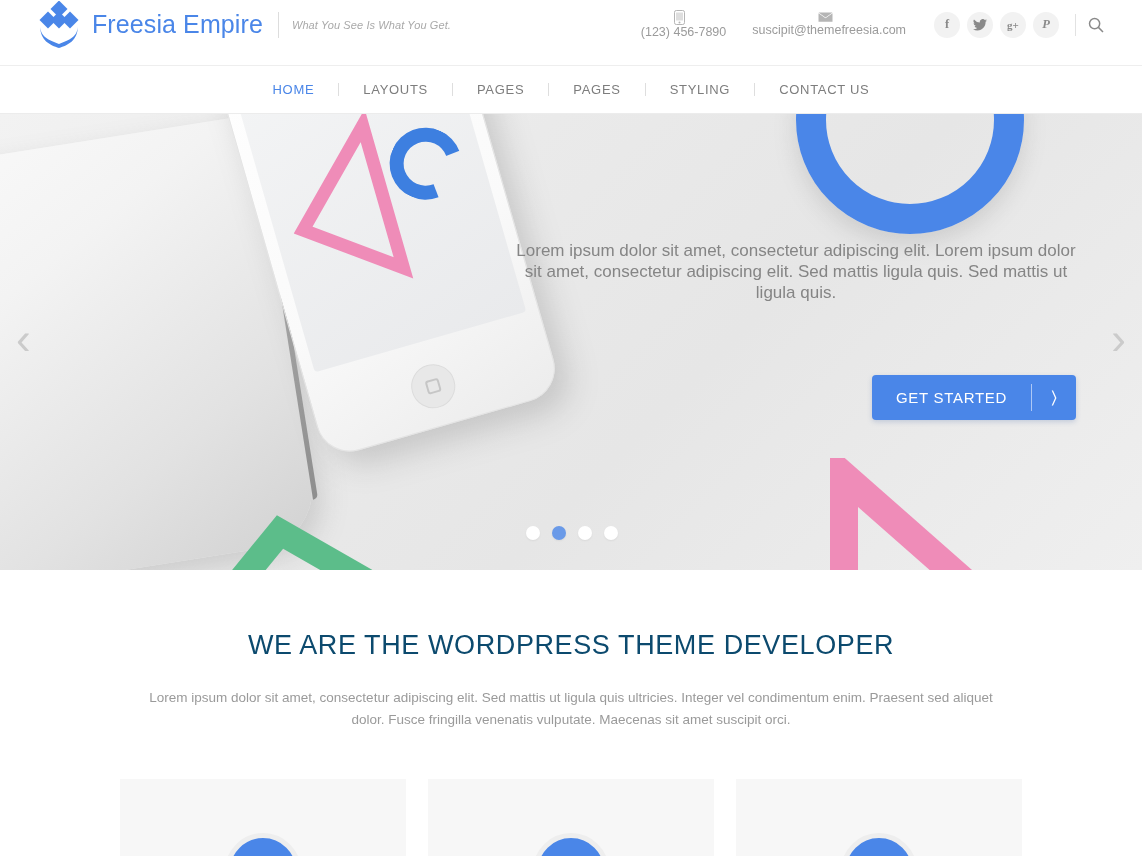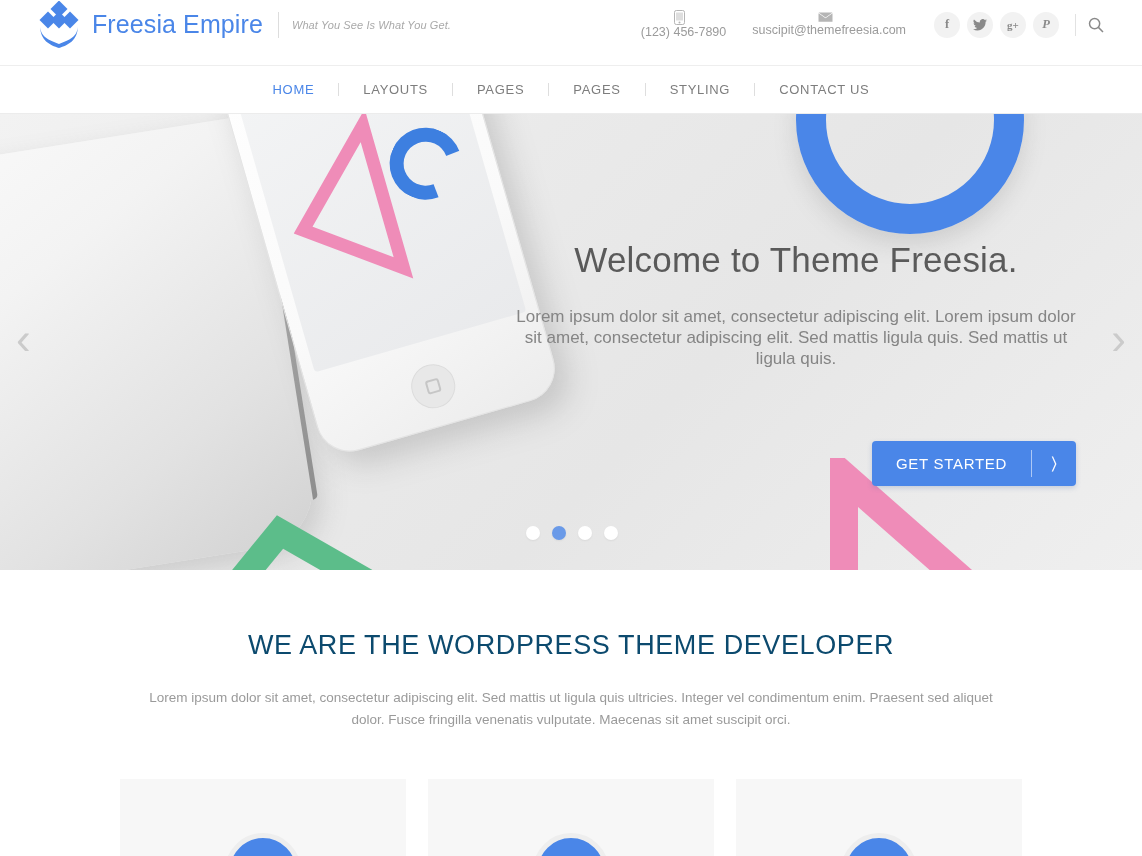--- a/index.html
+++ b/index.html
@@ -348,21 +348,20 @@
     <svg style="position:absolute;left:176px;bottom:-90px;width:310px;height:170px;" viewBox="0 0 310 170">
       <path d="M14 152 L104 42 L296 152" fill="none" stroke="#5cbd8a" stroke-width="26"></path>
     </svg>
 
     <svg style="position:absolute;right:86px;bottom:-58px;width:230px;height:170px;" viewBox="0 0 230 170">
       <path d="M18 18 L18 150 L168 150 Z" fill="none" stroke="#ef8cb8" stroke-width="28"></path>
     </svg>
   </div>
 
   <div class="hero-content">
-    <h1 class="hero-title">Welcome to Theme Freesia.</h1>
     <p class="hero-desc">Lorem ipsum dolor sit amet, consectetur adipiscing elit. Lorem ipsum dolor sit amet, consectetur adipiscing elit. Sed mattis ligula quis. Sed mattis ut ligula quis.</p>
     <div class="btn-wrap">
       <div class="get-started">
         <span class="gs-label">GET STARTED</span>
         <span class="gs-sep"></span>
         <span class="gs-arrow">〉</span>
       </div>
     </div>
   </div>
 

